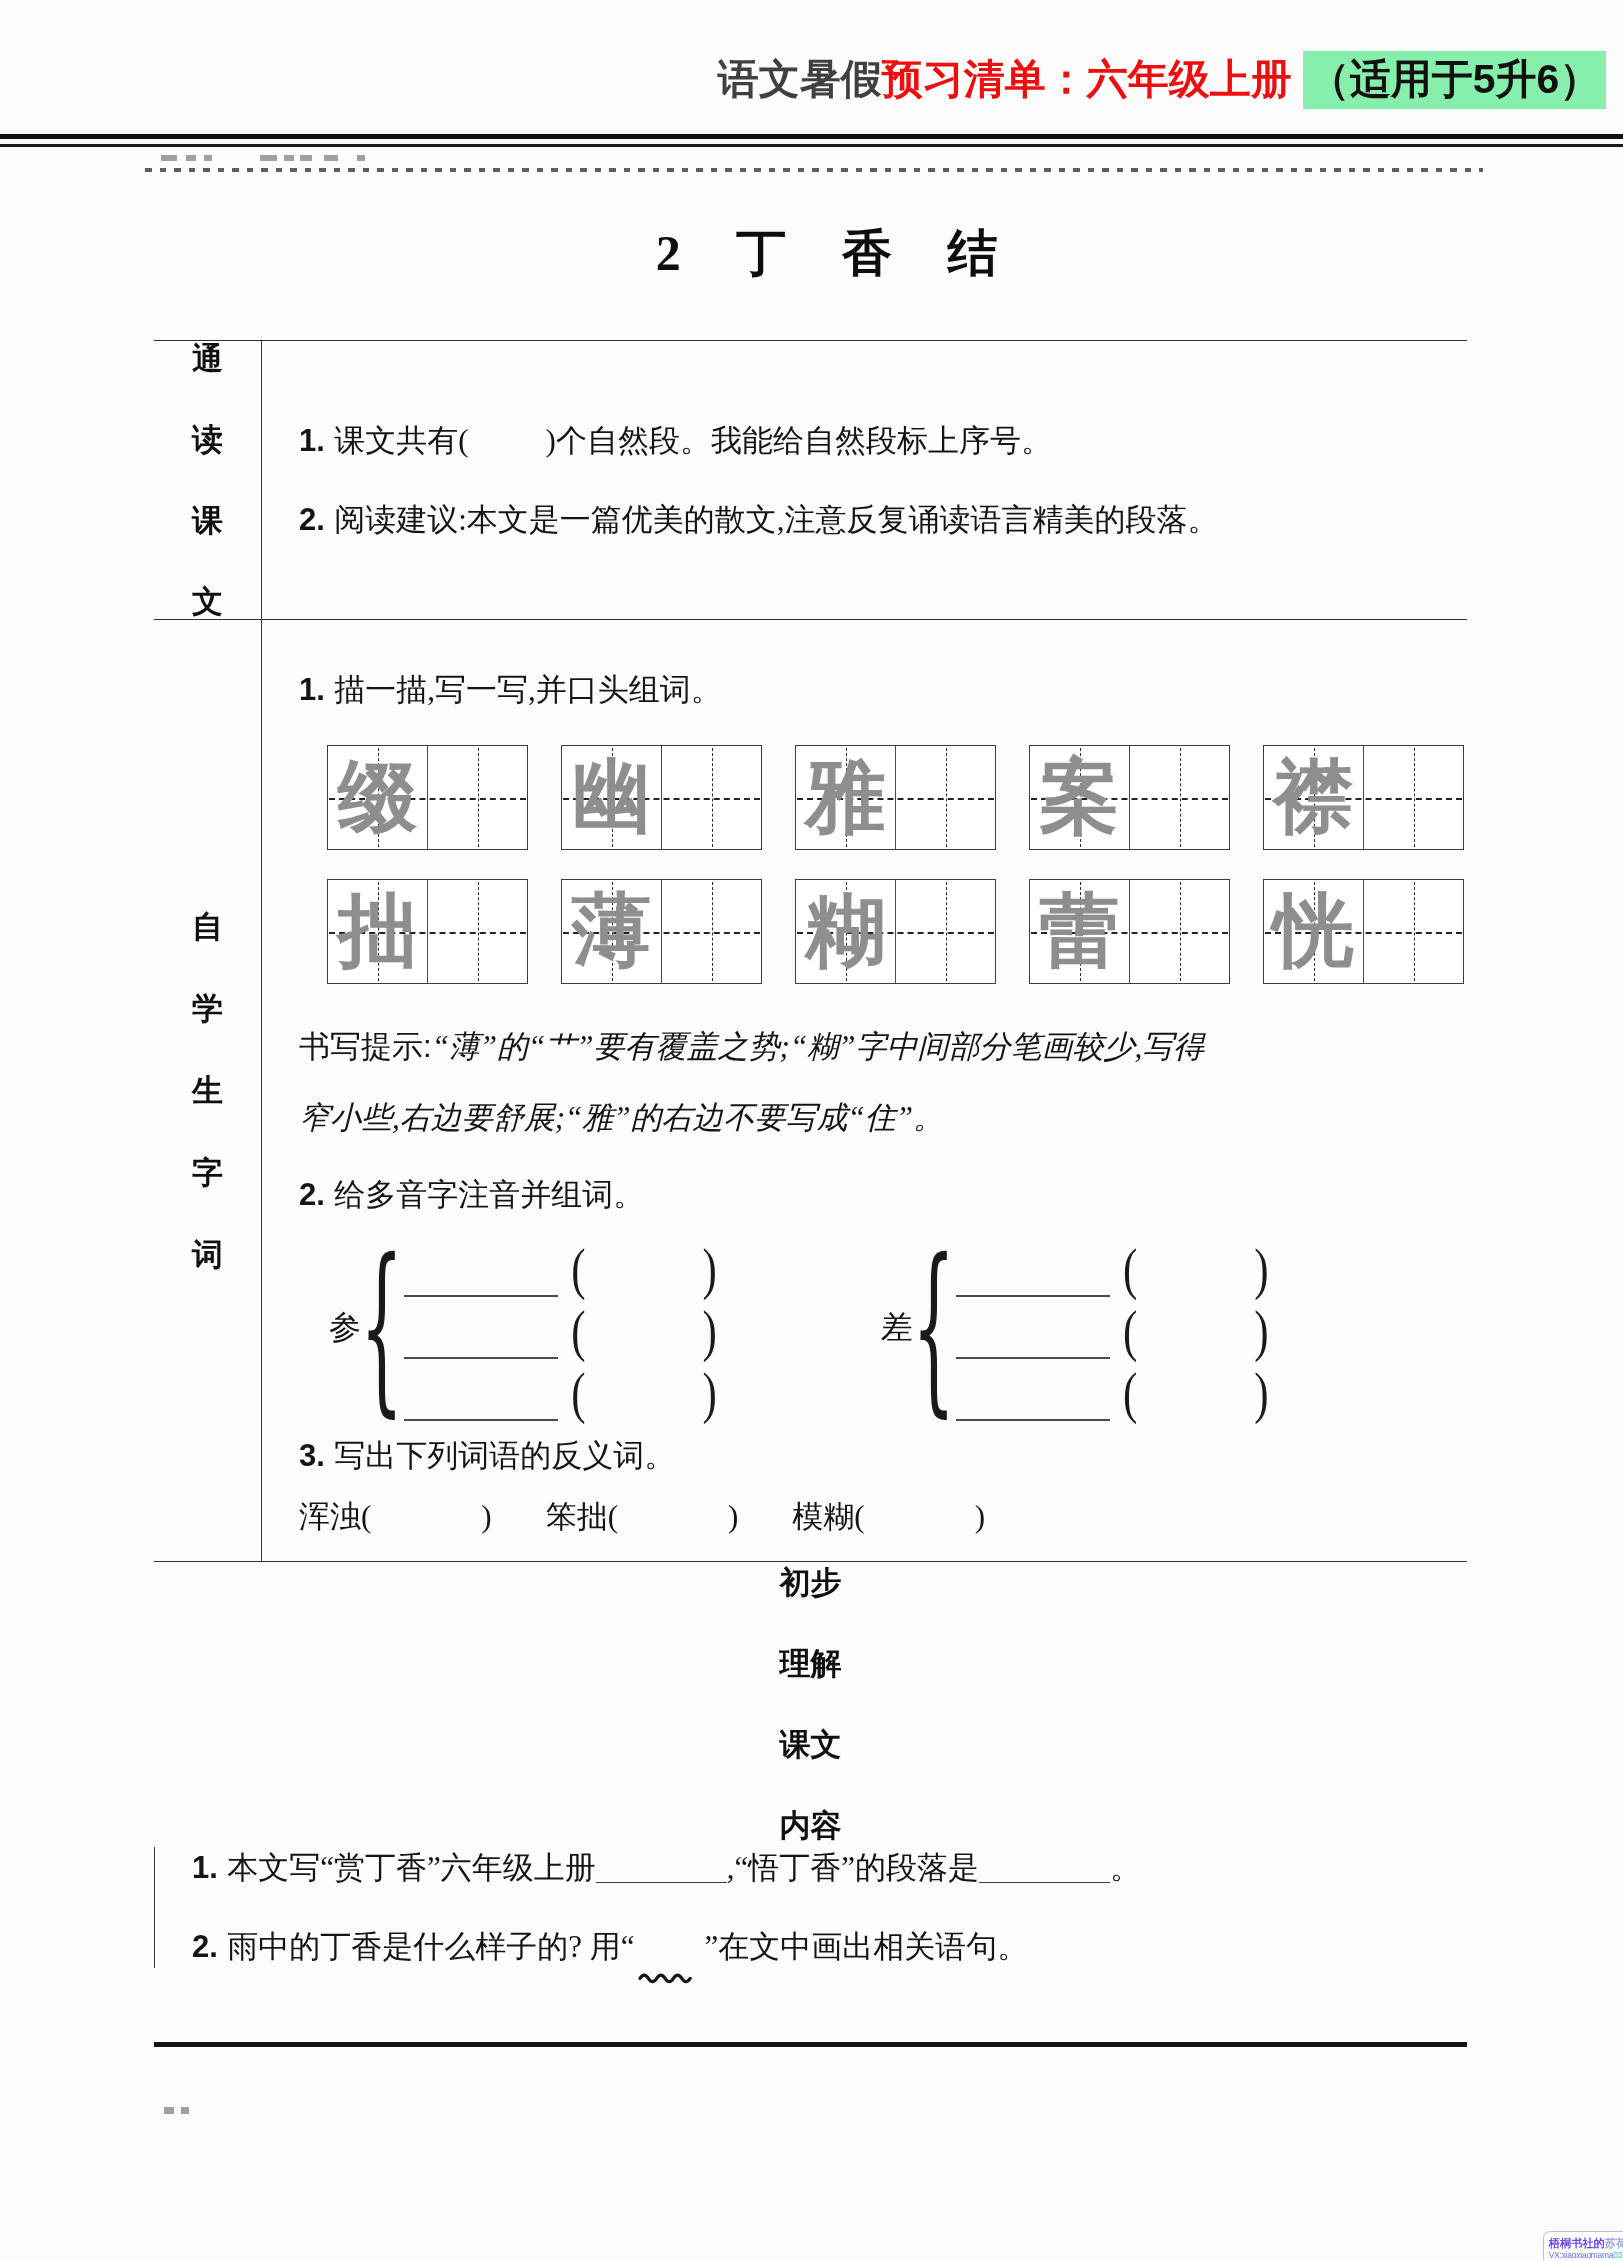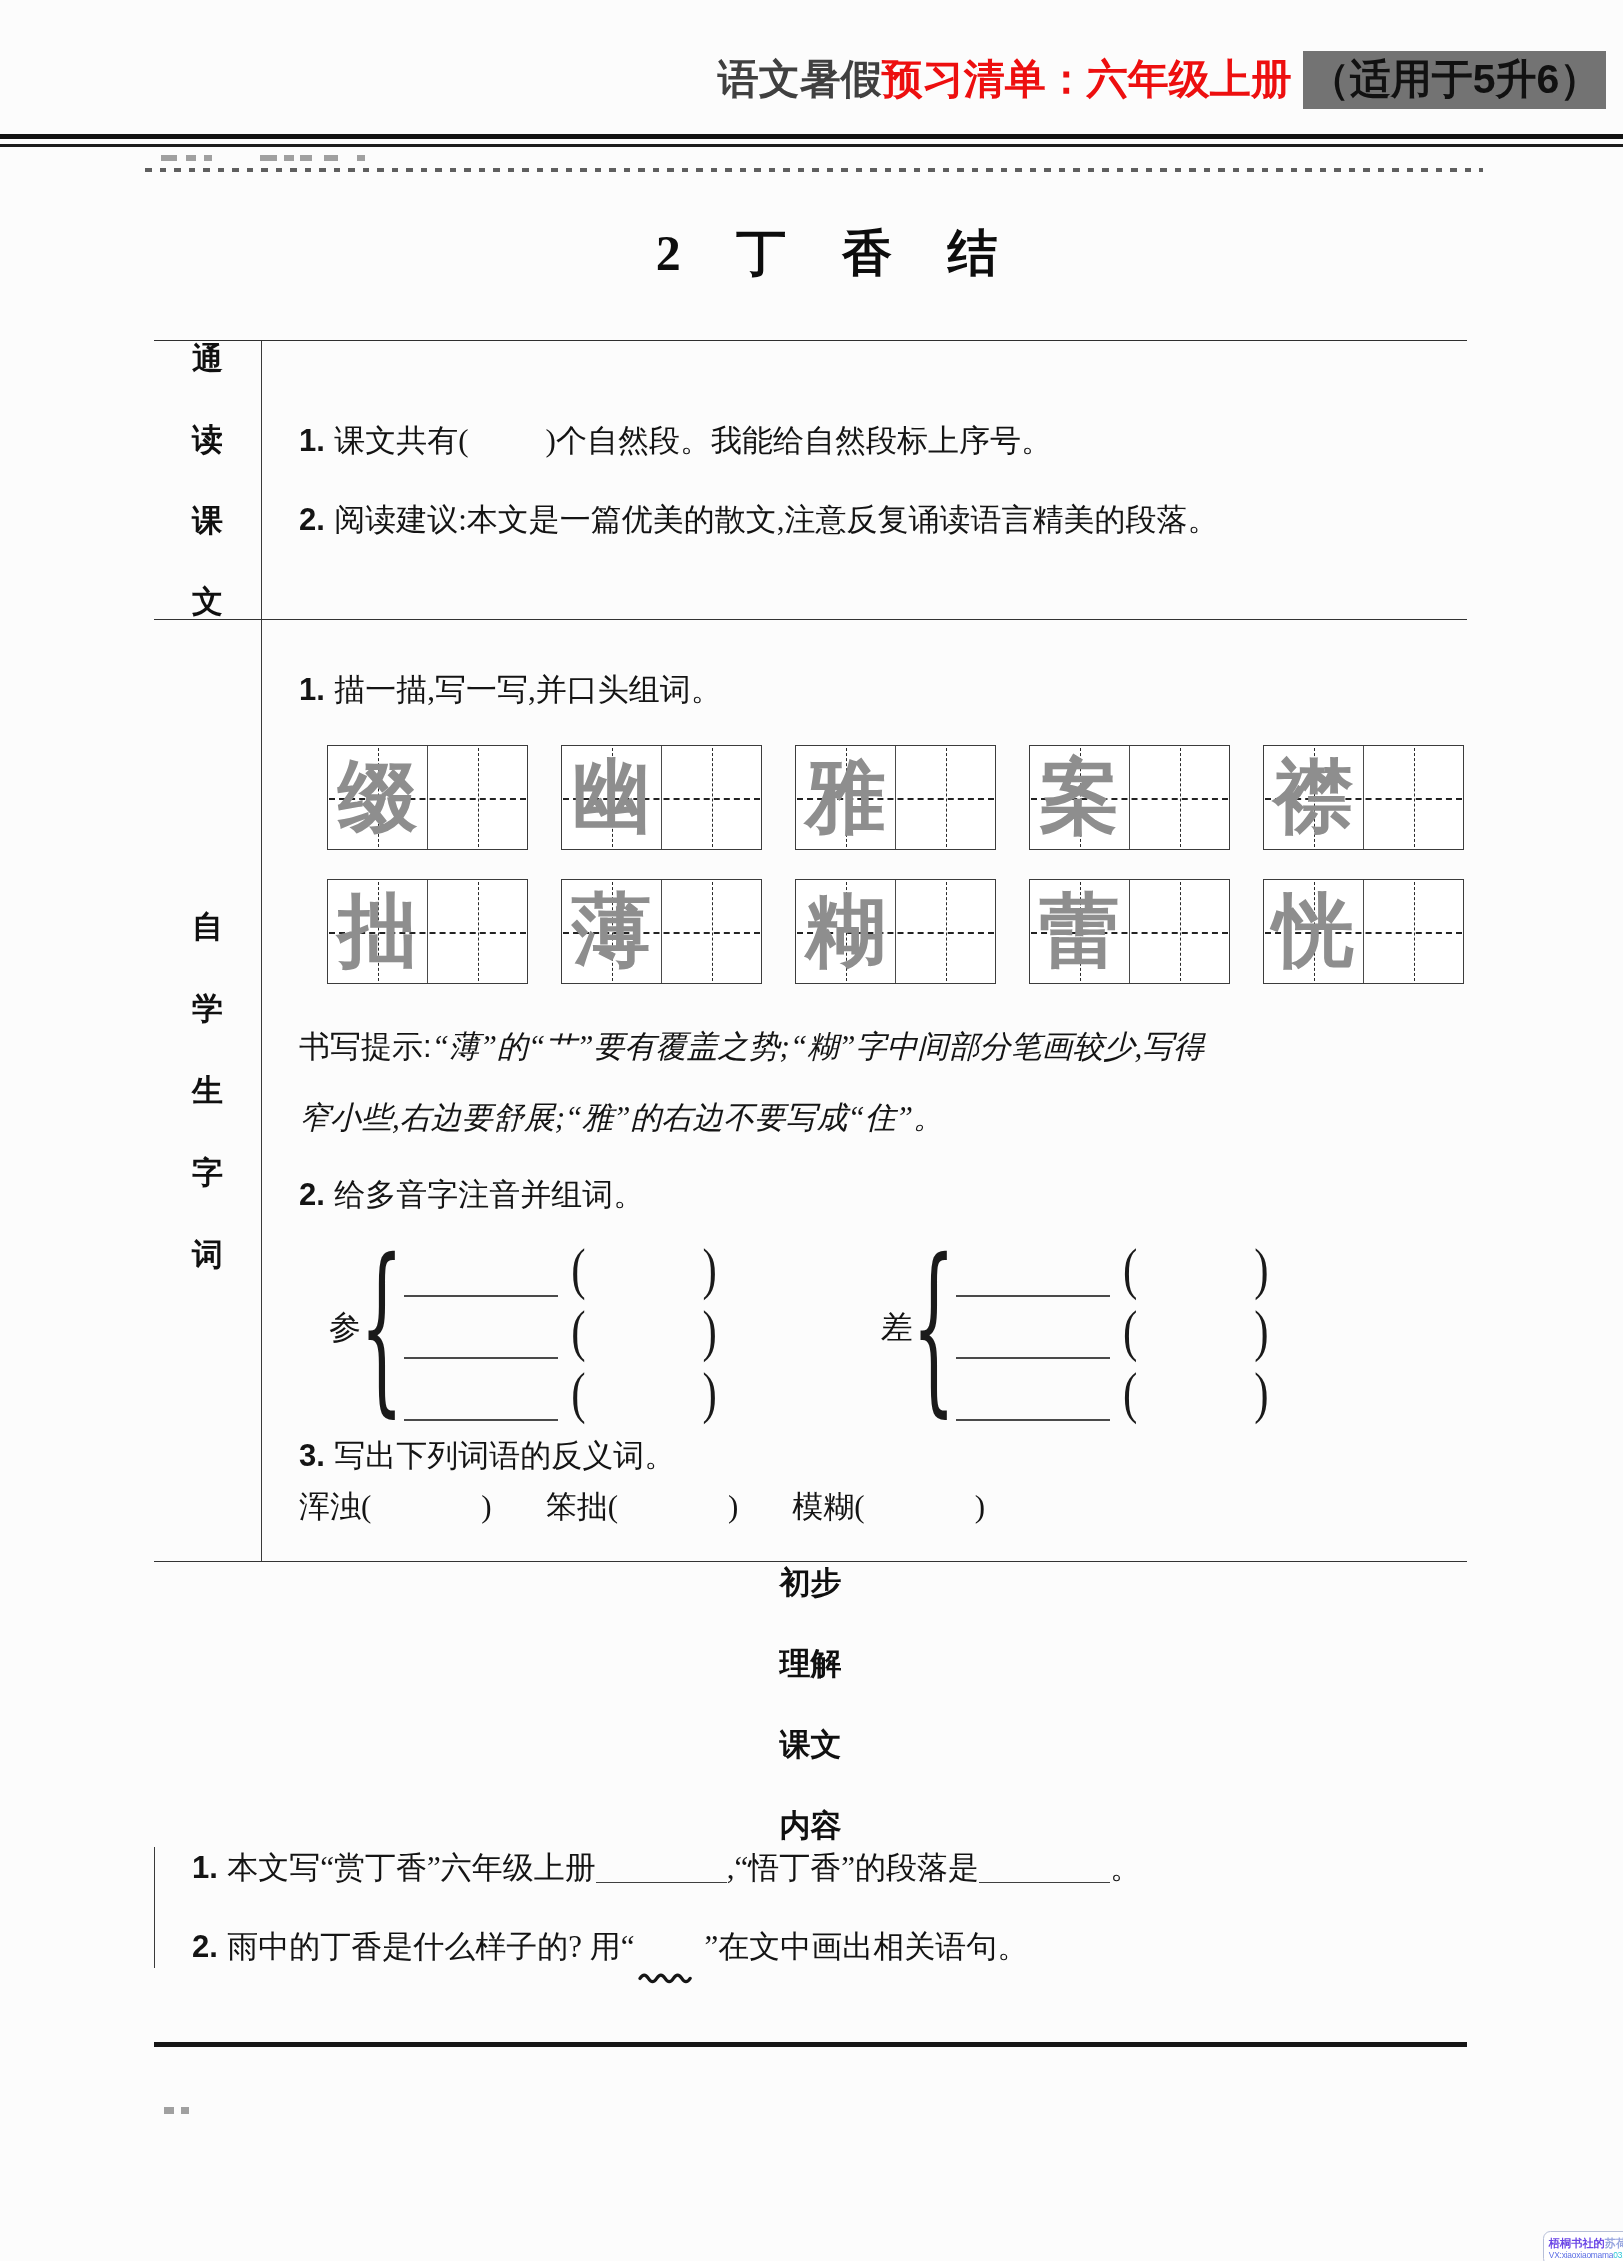--- a/index.html
+++ b/index.html
@@ -9,21 +9,21 @@
     font-family:"Liberation Serif","DejaVu Serif",serif;
   }
   
   .header{
     position:absolute;top:55px;right:18px;white-space:nowrap;
     font-family:"Liberation Sans","DejaVu Sans",sans-serif;
     font-weight:bold;font-size:41px;line-height:1.2;
   }
   .hdr-black{color:#404040;margin-left:8px;}
   .hdr-red{color:#ED0F0F;}
-  .hdr-badge{color:#111;background:#737373;padding:4.7px 5.6px 6.6px 5.6px;}
+  .hdr-badge{color:#111;background:#86efac;padding:4.7px 5.6px 6.6px 5.6px;}
   .rule-thick{position:absolute;left:0;top:134px;width:1624px;height:5.1px;background:#121212;}
   .rule-thin{position:absolute;left:0;top:144px;width:1624px;height:2.8px;background:#1c1c1c;}
   .artifact{position:absolute;background:#8f8f8f;height:6px;opacity:.85;}
   .dotted-line{
     position:absolute;left:145px;top:168px;width:1338px;height:3.7px;
     background:repeating-linear-gradient(90deg,#5f5f5f 0 6.6px,transparent 6.6px 14.5px);
   }
   
   .page-title{
     position:absolute;left:16px;top:220px;width:1624px;text-align:center;
@@ -106,21 +106,21 @@
   .poly-rows{display:flex;flex-direction:column;}
   .poly-row{display:flex;align-items:flex-end;height:62px;}
   .p-blank{width:154px;border-bottom:2.3px solid #4a4a4a;height:100%;box-sizing:border-box;}
   .p-open,.p-close{
     font-size:43px;line-height:.95;display:inline-block;
     transform:scaleY(1.35);transform-origin:bottom;color:#1a1a1a;
   }
   .p-open{margin-left:13px;}
   .p-gap{display:inline-block;width:117px;}
   
-  .ant-line{margin-top:11px;display:flex;align-items:flex-end;line-height:37px;}
+  .ant-line{margin-top:21px;display:flex;align-items:flex-end;line-height:37px;}
   .ant-gap{display:inline-block;width:110px;}
   .ant-sp{display:inline-block;width:54px;}
   
   .wavy-wrap{display:inline-block;width:70px;height:3.7px;position:relative;}
   .wavy-wrap svg{position:absolute;left:3.7px;bottom:-27px;}
   
   .footer{
     position:absolute;left:0;top:2156px;width:1624px;text-align:center;
     text-indent:56px;font-size:35px;font-weight:bold;color:#0e0e0e;
   }

